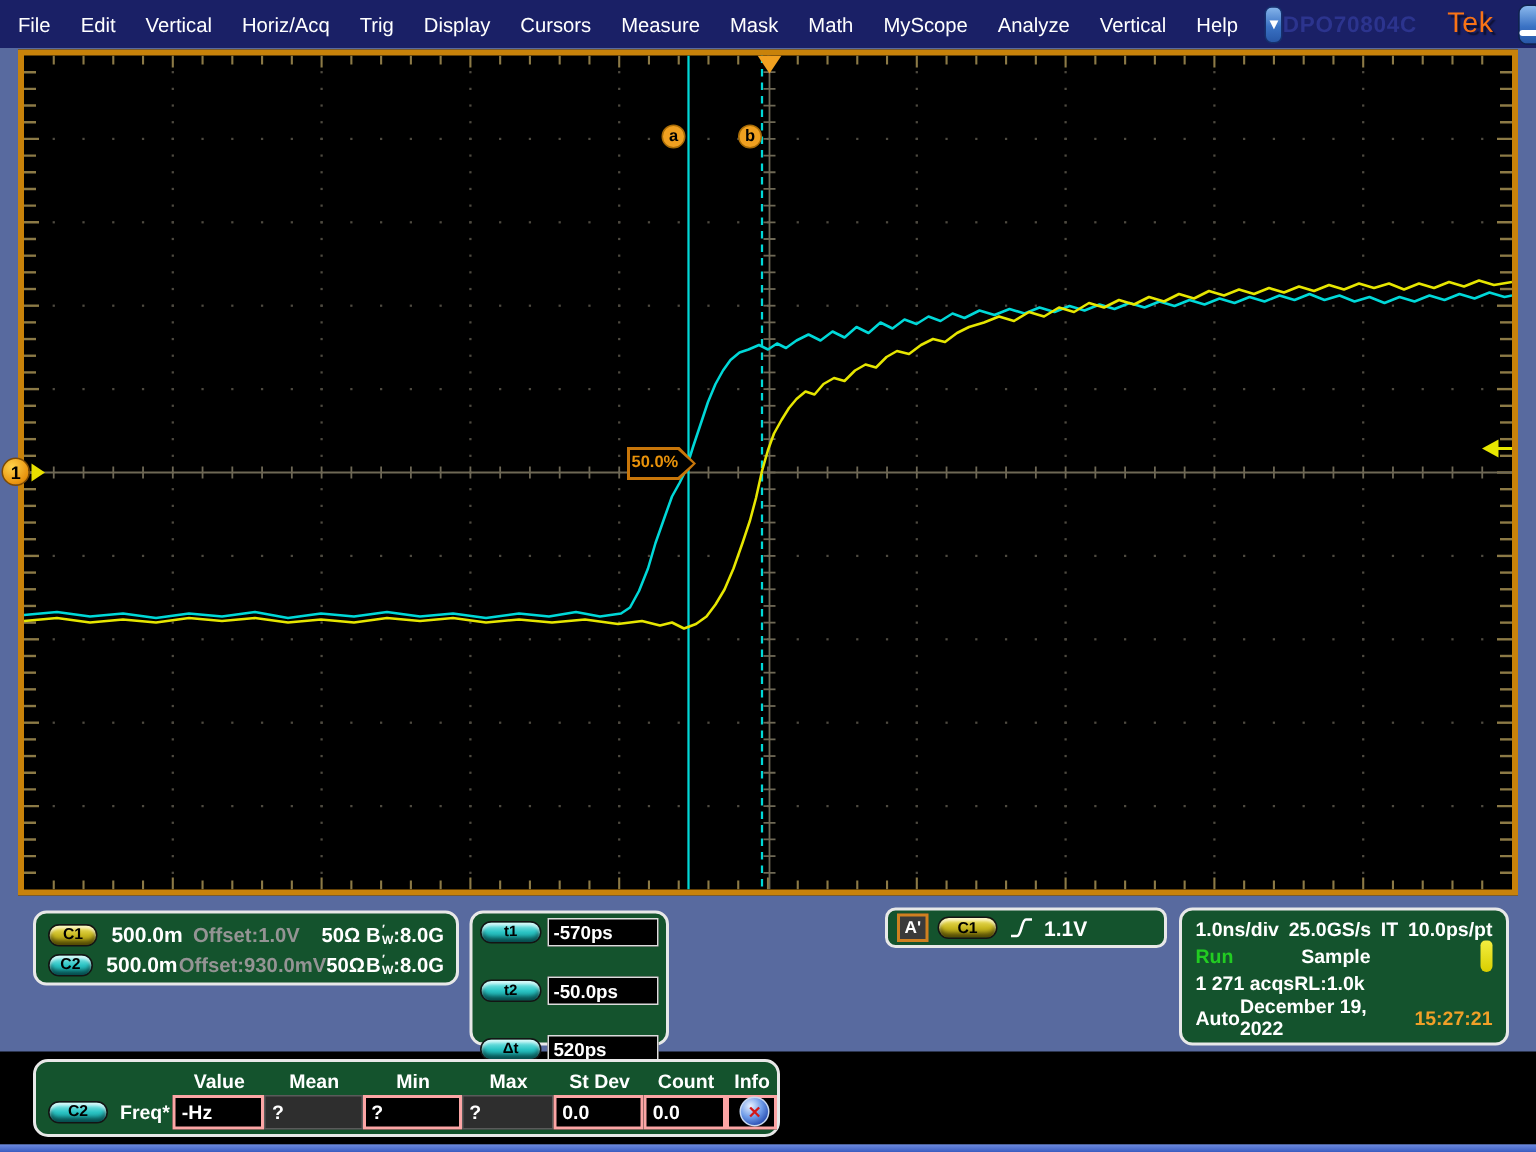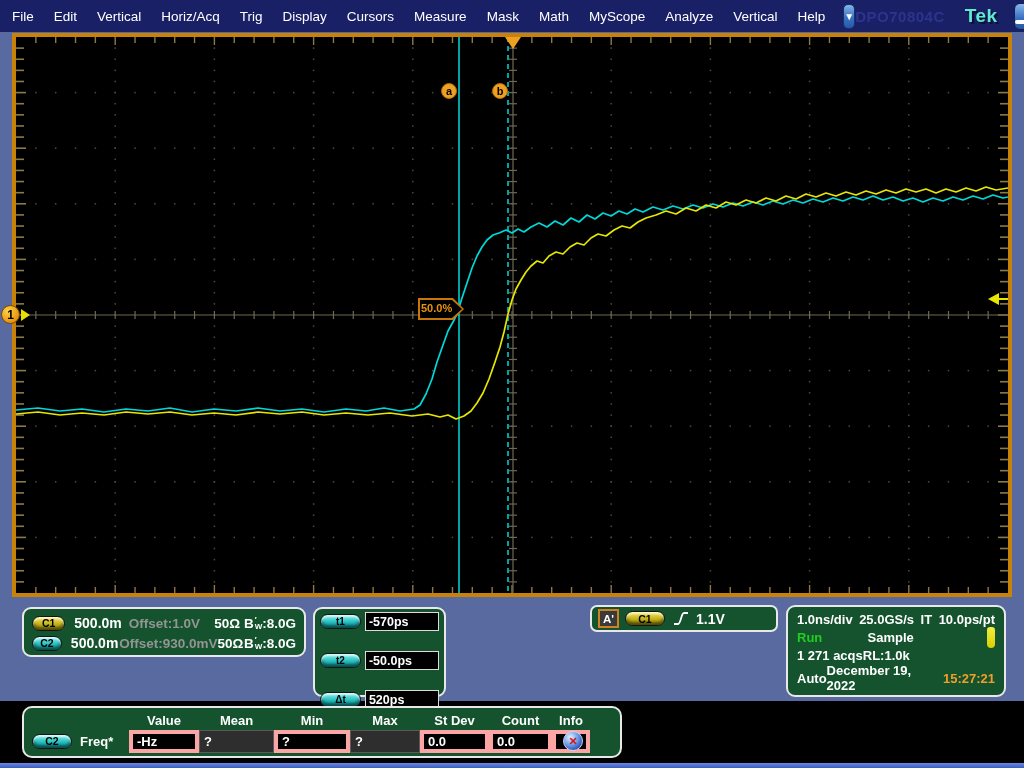--- a/index.html
+++ b/index.html
@@ -10,21 +10,21 @@
   .menubar { position:absolute; left:0; top:0; width:1024px; height:32px;
     background:#1a2066; display:flex; align-items:center; padding-left:2px; z-index:30; }
   .menu-item { color:#fff; font-size:13.5px; padding:0 10px; height:32px;
     display:flex; align-items:center; cursor:default; white-space:nowrap; }
   .menu-sep { width:1px; height:24px; background:#4a54a0; }
   .dd-btn { width:30px; height:25px; margin-left:8px; border-radius:5px;
     background:linear-gradient(#85b4ea,#3a72c4 55%,#2858a8); border:1px solid #16306e;
     color:#fff; font-size:10px; display:flex; align-items:center; justify-content:center; }
   .mb-spacer { flex:1; }
   .model-ghost { color:#2c348e; font-weight:bold; font-size:15px; margin-right:20px; letter-spacing:0.5px; }
-  .tek-logo { color:#5eead4; font-weight:bold; font-size:19px; letter-spacing:0.5px;
+  .tek-logo { color:#f97316; font-weight:normal; font-size:19px; letter-spacing:0.5px;
     text-shadow:2px 2px 1px rgba(0,0,0,0.55); margin-right:16px;text-align:center; }
   .win-btn { width:34px; height:27px; border-radius:6px; margin-right:6px;
     display:flex; align-items:center; justify-content:center; border:1px solid #10234f; }
   .win-min { background:linear-gradient(#8ab8ec,#3a72c4 55%,#2656a6); }
   .win-min .bar { width:15px; height:4px; background:#fff; border-radius:2px; margin-top:11px; }
 
   
   .scope-frame { position:absolute; left:12px; top:33px; width:1000px; height:564px;
     border:4px solid #c8820a; background:#000; z-index:10; }
   #scope-svg { position:absolute; left:16px; top:37px; z-index:11; }
@@ -90,31 +90,31 @@
   .acq-row { display:flex; align-items:center; color:#fff; font-weight:bold; font-size:13px; }
   .acq-row1 { justify-content:space-between; }
   .run-txt { color:#22cc22; }
   .sample-txt { margin:0 auto; padding-right:28px; }
   .pin-icon { width:8px; height:21px; background:linear-gradient(#f4ee40,#d8ce00);
     border-radius:4px 4px 5px 5px; }
   .acq-row3 { padding-right:18px; }
   .acq-row4 { justify-content:space-between; }
   .time-txt { color:#f0a028; }
 
-  .meas-panel { left:22px; top:706px; width:600px; height:52px; border-radius:10px;
+  .meas-panel { left:22px; top:706px; width:498px; height:52px; border-radius:10px;
     padding:3px 0 16px 0; }
   .meas-head { display:flex; color:#fff; font-weight:bold; font-size:13px; height:18px;
     align-items:center; }
   .meas-head span { text-align:center; }
   .meas-body { display:flex; align-items:center; height:24px; }
   .meas-label { width:105px; display:flex; align-items:center; padding-left:8px; }
   .meas-label .pill { width:40px; }
   .meas-name { color:#fff; font-weight:bold; font-size:13px; margin-left:8px; }
   .mcell { height:23px; color:#fff; font-weight:bold; font-size:13px;
-    display:flex; align-items:center; padding-left:4px; background:#000; border:4px solid #fca5a5; }
+    display:flex; align-items:center; padding-left:4px; background:#000; border:2px solid #fca5a5; }
   .mcell.dim { background:#2e2e2e; border:1px solid #5a5a5a; }
   .mcell.icon-cell { justify-content:center; }
   .w-value{width:70px} .w-mean{width:75px} .w-min{width:76px} .w-max{width:70px}
   .w-stdev{width:69px} .w-count{width:63px} .w-info{width:38px}
   .info-globe { width:20px; height:20px; border-radius:50%;
     background:radial-gradient(circle at 35% 30%, #e8f2ff, #6d9ae8 45%, #1c3fa8 85%);
     border:1px solid #c8d8f0; color:#d41818; font-weight:bold; font-size:11px;
     display:flex; align-items:center; justify-content:center; }
 </style>
 </head>

